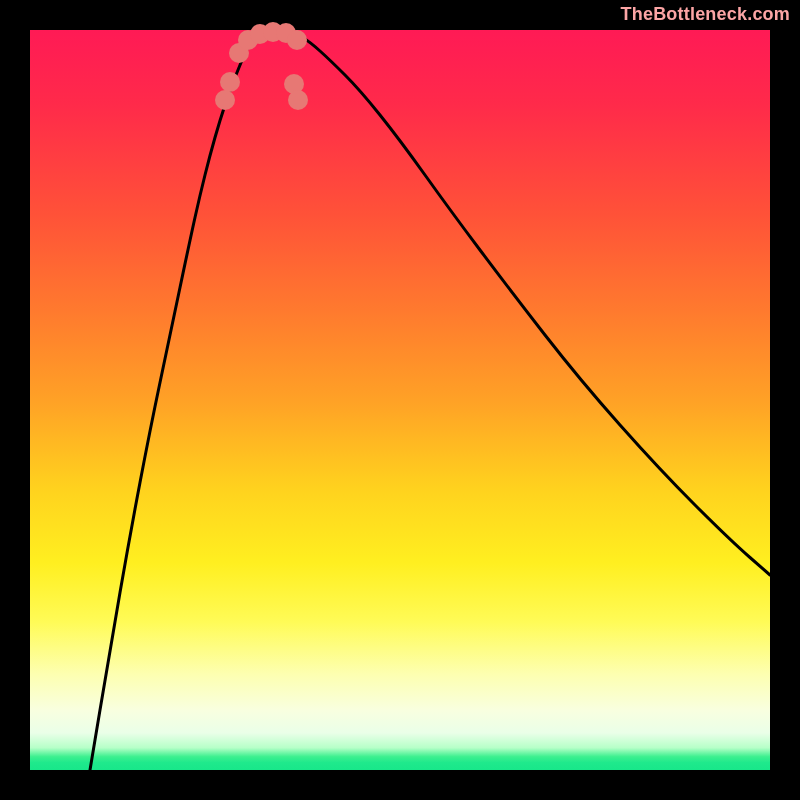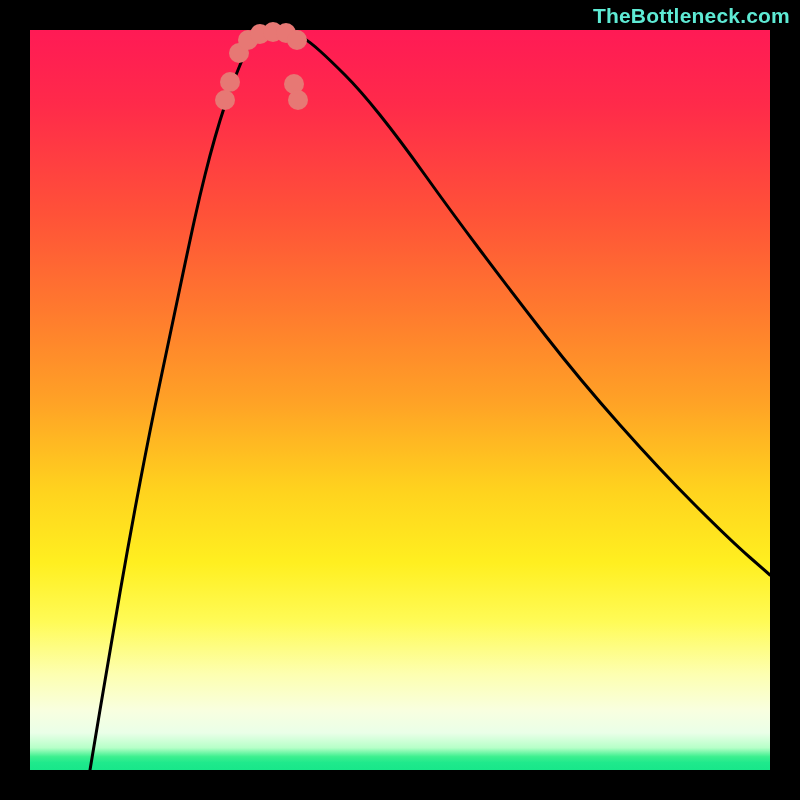--- a/index.html
+++ b/index.html
@@ -50,22 +50,22 @@
     left: 0;
     top: 0;
     width: 740px;
     height: 740px;
     overflow: visible;
   }
   .watermark {
     position: absolute;
     top: 4px;
     right: 10px;
-    color: #5eead4;
-    font-size: 21px;
+    color: #fca5a5;
+    font-size: 18px;
     font-weight: 600;
     letter-spacing: 0.2px;
   }
 </style>
 </head>
 <body>
 
 <div class="frame">
   <div class="plot">
     <svg class="curve-svg" viewBox="0 0 740 740" preserveAspectRatio="none">

